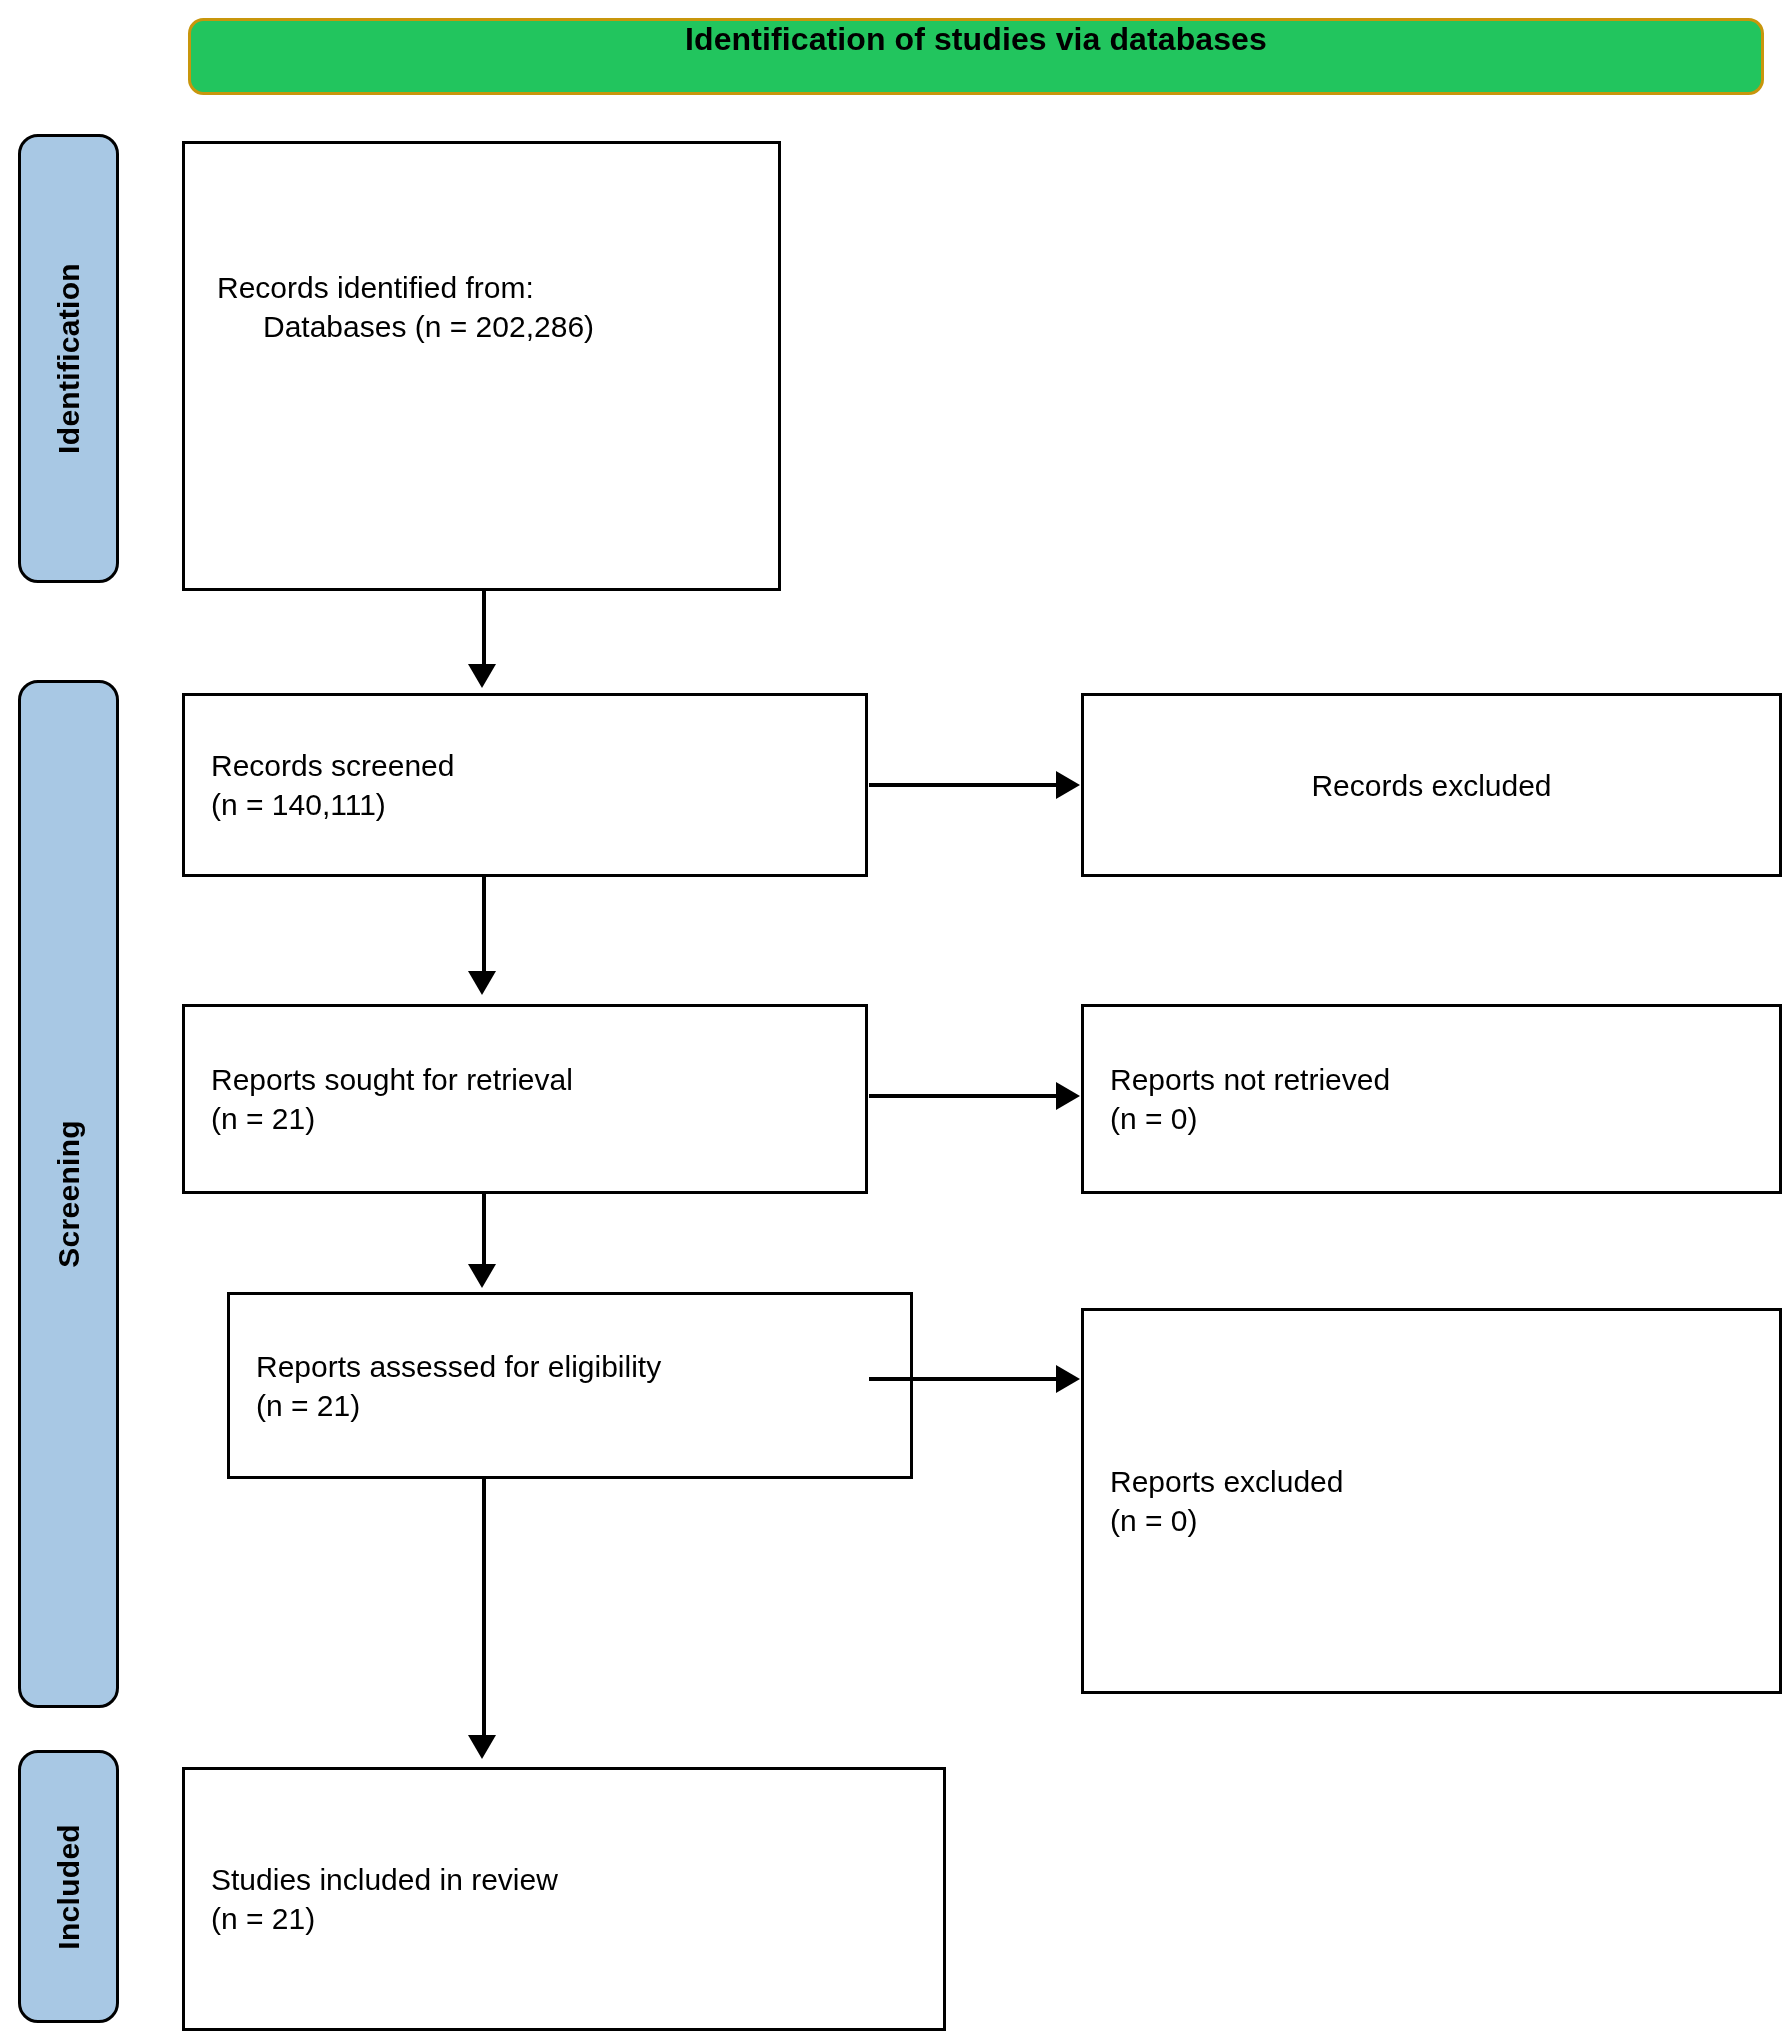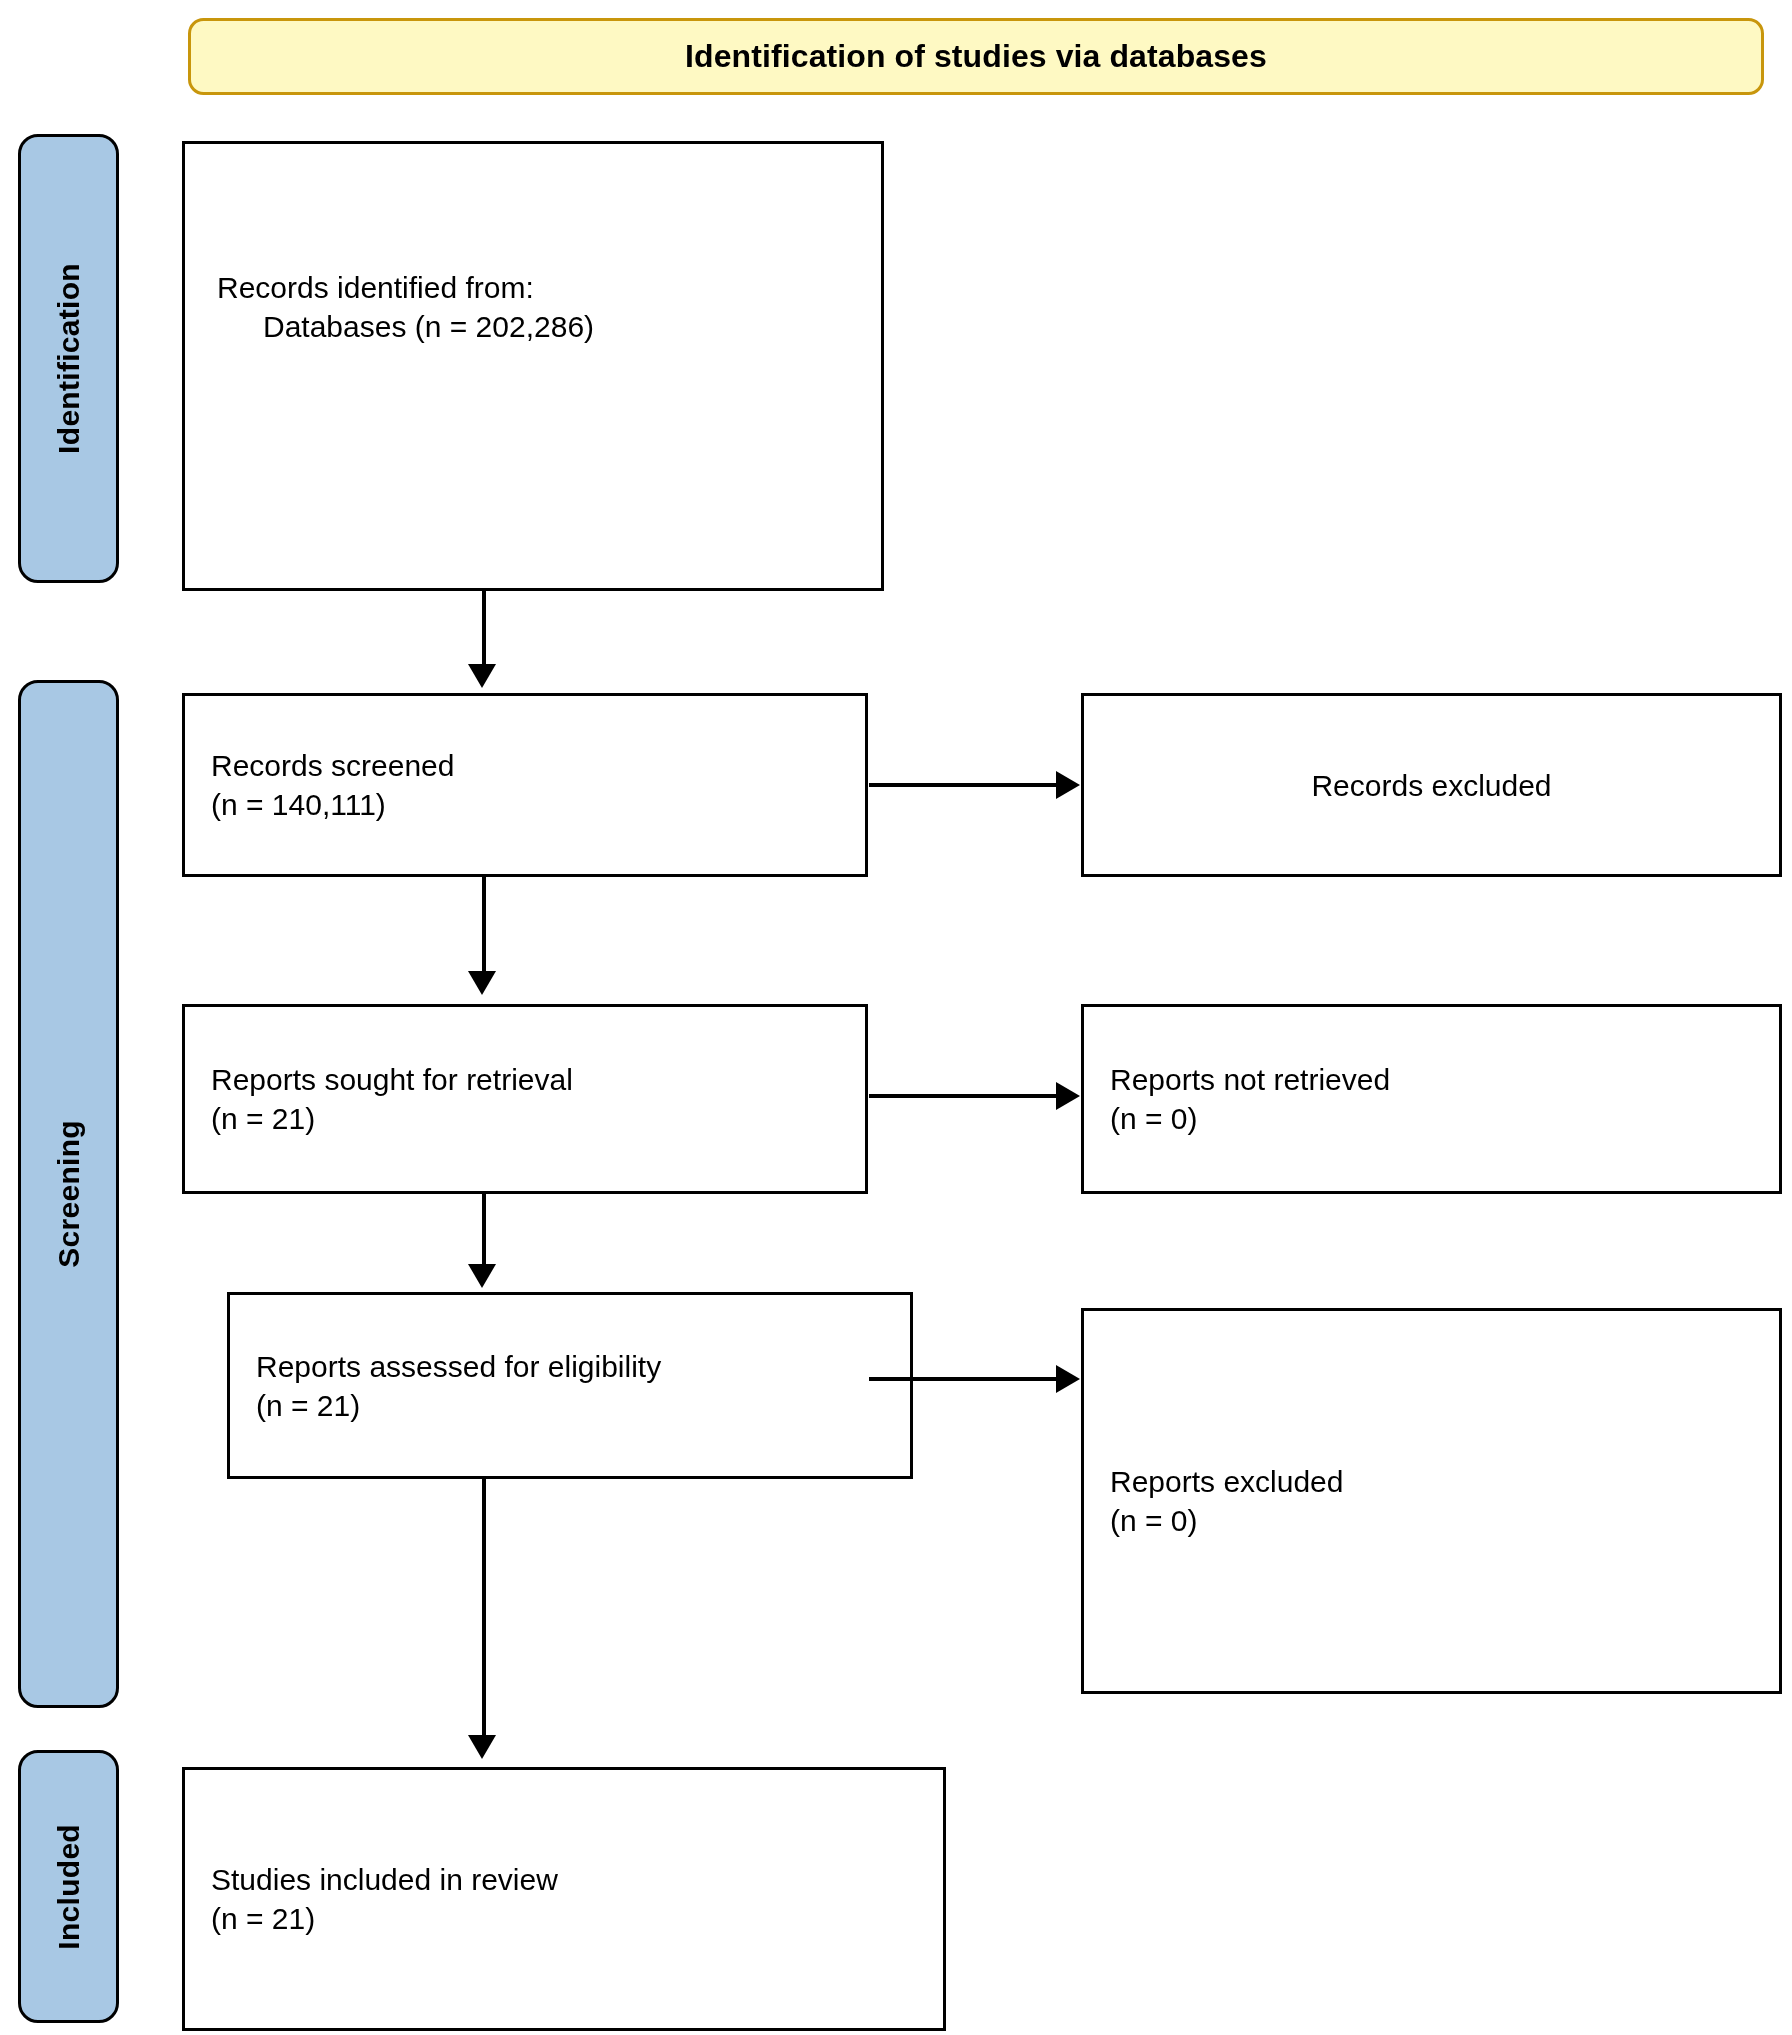--- a/index.html
+++ b/index.html
@@ -18,26 +18,25 @@
     overflow: hidden;
   }
 
   
   .header-bar {
     position: absolute;
     left: 188px;
     top: 18px;
     width: 1576px;
     height: 77px;
-    background: #fef9c3;
+    background: #22c55e;
     border: 3px solid #C8960C;
     border-radius: 15.4px;
     box-sizing: border-box;
     display: flex;
-    align-items: center;
     justify-content: center;
   }
   .header-title {
     font-size: 32px;
     font-weight: bold;
     color: #000000;
     letter-spacing: 0.1px;
     white-space: nowrap;
   }
 
@@ -80,21 +79,21 @@
   }
   .box-line {
     font-size: 30px;
     line-height: 1.30;
     color: #000000;
     white-space: pre;
   }
   .box-line.indent { padding-left: 46px; }
 
   
-  #box-identified { left: 182px; top: 141px;  width: 702px; height: 450px; padding-left: 32px; }
+  #box-identified { left: 182px; top: 141px;  width: 599px; height: 450px; padding-left: 32px; }
   #box-screened   { left: 182px; top: 693px; width: 686px; height: 184px; }
   #box-sought     { left: 182px; top: 1004px; width: 686px; height: 190px; }
   #box-assessed   { left: 182px; top: 1292px; width: 686px; height: 187px; margin-left: 45px; }
   #box-included   { left: 182px; top: 1767px; width: 764px; height: 264px; }
 
   
   #box-rec-excluded   { left: 1081px; top: 693px; width: 701px; height: 184px; text-align: center; }
   #box-not-retrieved  { left: 1081px; top: 1004px; width: 701px; height: 190px; }
   #box-rep-excluded   { left: 1081px; top: 1308px; width: 701px; height: 386px; }
 

